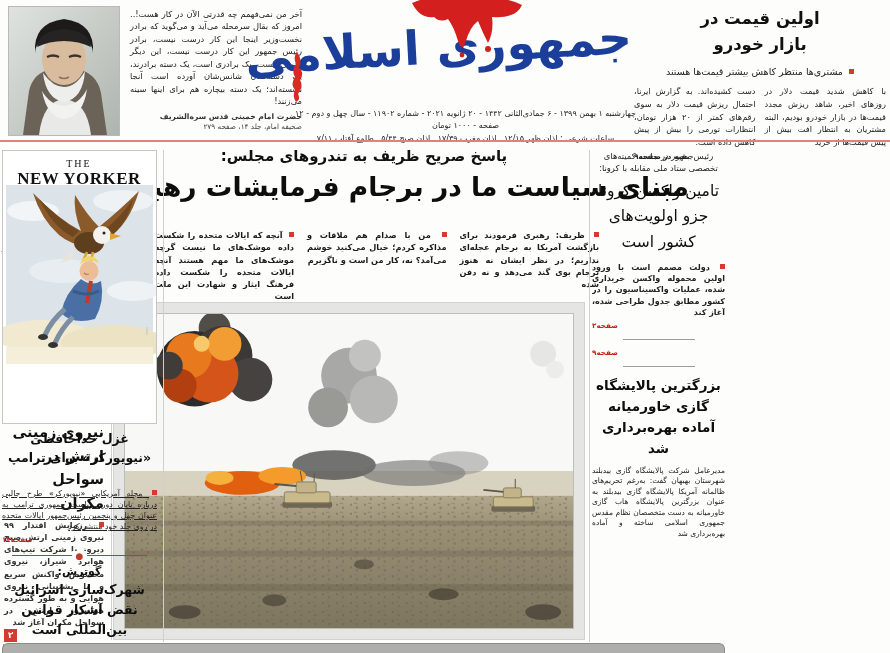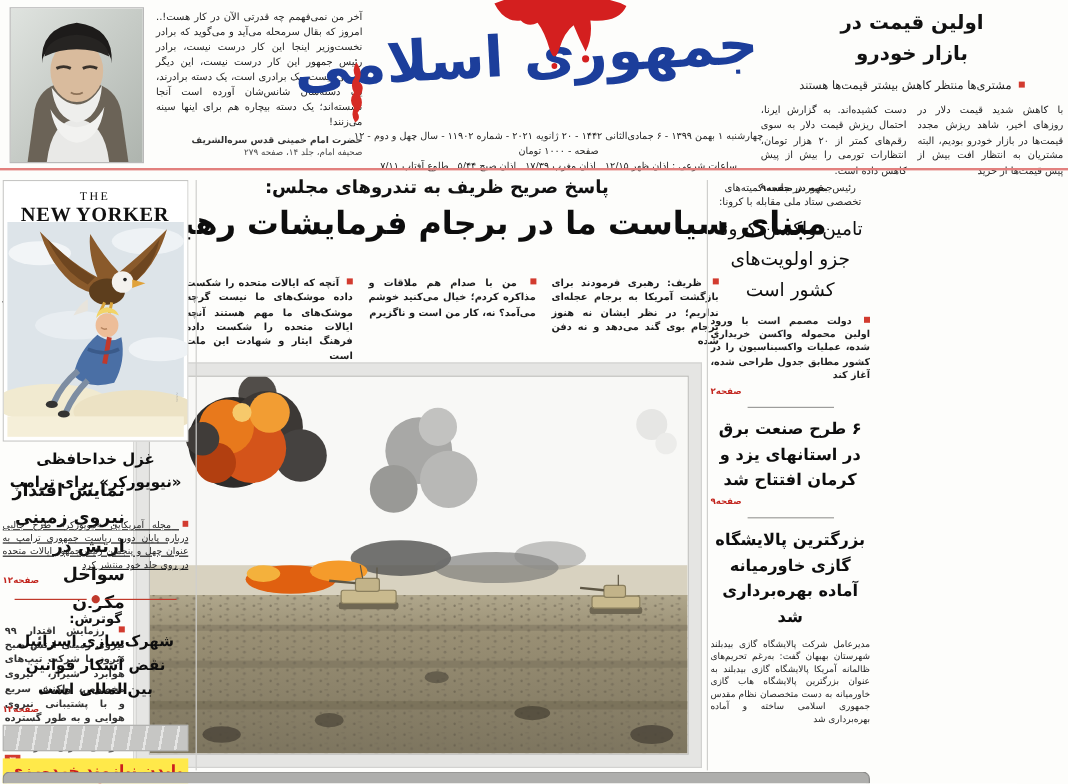--- a/index.html
+++ b/index.html
@@ -64,21 +64,21 @@
   .midcol { right:165px; top:150px; width:133px; height:492px; overflow:hidden; }
   .midcol .kicker { font-size:8.4px; line-height:1.45; text-align:center; color:#222; }
   .midcol .hl1 { font-size:15.5px; font-weight:normal; line-height:1.62; text-align:center; color:#0e0e0e; margin-top:5px; }
   .midcol .blt { font-size:8px; font-weight:bold; line-height:1.42; text-align:justify; color:#222; margin-top:7px; }
   .thin-hr { width:72px; border:none; border-top:1px solid #9d9d9b; margin:9px auto 8px; }
   .midcol .hl2 { font-size:13.5px; font-weight:bold; line-height:1.58; text-align:center; color:#0e0e0e; }
   .midcol .body { font-size:7.5px; line-height:1.4; text-align:justify; color:#222; margin-top:6px; }
 
   
   .rightcol { right:733px; left:2px; top:150px; width:155px; height:503px; overflow:hidden; }
-  .ny-cover { width:155px; height:218px; background:#fff; border:1px solid #c6c6c4;margin-left:48px; }
+  .ny-cover { width:155px; height:274px; background:#fff; border:1px solid #c6c6c4;margin-left:48px; }
   .ny-caption { font-size:12.5px; font-weight:bold; text-align:center; line-height:1.5; margin-top:6px; color:#0e0e0e; }
   .ny-blt { font-size:7.8px; line-height:1.45; text-align:justify; color:#222; margin-top:20px;text-decoration:underline; }
   .fancy-div { position:relative; height:12px; margin:6px 10px 2px; }
   .fancy-div .line { position:absolute; top:5px; left:0; right:0; height:1px; background:#c0392b; }
   .fancy-div .dot { position:absolute; top:1px; left:50%; transform:translateX(-50%); color:#c0392b; font-size:9px; background:#fdfdfb; padding:0 4px; }
   .gut-kicker { font-size:11px; font-weight:bold; text-align:center; color:#111; margin-top:3px; }
   .gut-hl { font-size:12.5px; font-weight:bold; text-align:center; line-height:1.6; color:#0e0e0e; margin-top:2px; }
   .deco-band { width:155px; height:22px; margin-top:9px; background:#c6c6c4;
                background-image:repeating-linear-gradient(100deg, rgba(255,255,255,.55) 0 2px, rgba(255,255,255,0) 2px 13px); border:1px solid #b2b2b0; }
   .editorial { width:155px; margin-top:6px; background:#ffe94a; padding:4px 5px 8px; }
@@ -277,21 +277,20 @@
     <div class="kicker">رئیس‌جمهور در جلسه کمیته‌های تخصصی ستاد ملی مقابله با کرونا:</div>
     <div class="hl1">تامین واکسن کرونا جزو اولویت‌های کشور است</div>
     <div class="blt">
       <span class="sq"></span>
       <span>دولت مصمم است با ورود اولین محموله واکسن خریداری شده، عملیات واکسیناسیون را در کشور مطابق جدول طراحی شده، آغاز کند</span>
     </div>
     <div class="pref">صفحه۲</div>
 
     <hr class="thin-hr">
 
-    <div class="hl2">۶ طرح صنعت برق در استانهای یزد و کرمان افتتاح شد</div>
     <div class="pref">صفحه۹</div>
 
     <hr class="thin-hr">
 
     <div class="hl2">بزرگترین پالایشگاه گازی خاورمیانه آماده بهره‌برداری شد</div>
     <div class="body">مدیرعامل شرکت پالایشگاه گازی بیدبلند شهرستان بهبهان گفت: به‌رغم تحریم‌های ظالمانه آمریکا پالایشگاه گازی بیدبلند به عنوان بزرگترین پالایشگاه هاب گازی خاورمیانه به دست متخصصان نظام مقدس جمهوری اسلامی ساخته و آماده بهره‌برداری شد</div>
 
   </div>
 
   <div class="abs rightcol rtl">

